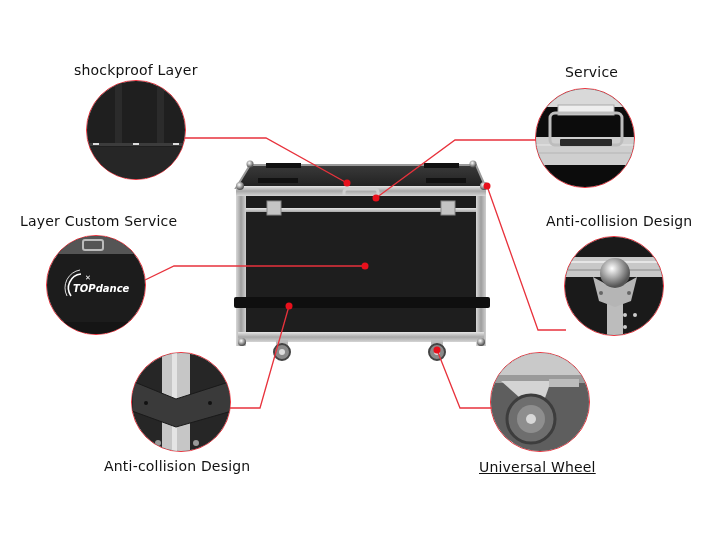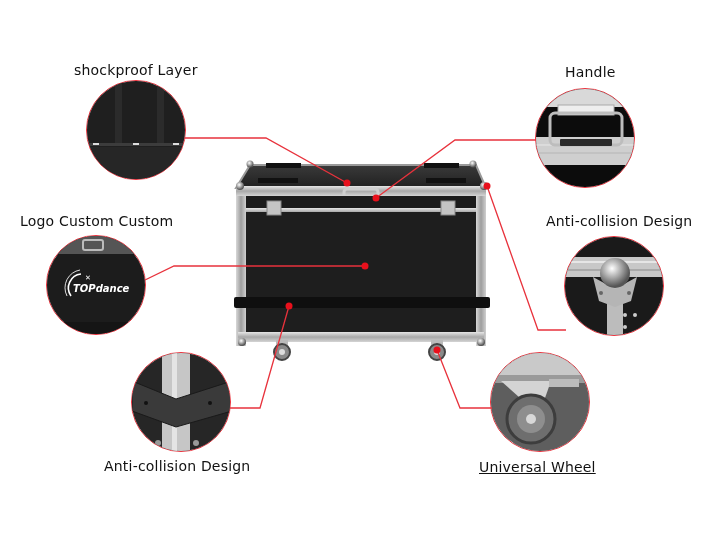--- a/index.html
+++ b/index.html
@@ -5,22 +5,22 @@
   html, body { margin:0; padding:0; background:#ffffff; }
   body { width:720px; height:540px; position:relative; overflow:hidden; font-family:"DejaVu Sans", "Liberation Sans", sans-serif; }
   .label { position:absolute; font-size:14px; color:#111; white-space:nowrap; letter-spacing:0.2px; }
   .overlay { position:absolute; left:0; top:0; width:720px; height:540px; }
   .circle { position:absolute; border-radius:50%; overflow:hidden; border:1.5px solid #e8323c; box-sizing:border-box; }
 </style>
 </head>
 <body>
 
 <div class="label" style="left:74px; top:62px;">shockproof Layer</div>
-<div class="label" style="left:565px; top:64px;">Handle</div>
-<div class="label" style="left:20px; top:213px;">Logo Custom Custom</div>
+<div class="label" style="left:565px; top:64px;">Service</div>
+<div class="label" style="left:20px; top:213px;">Layer Custom Service</div>
 <div class="label" style="left:546px; top:213px;">Anti-collision Design</div>
 <div class="label" style="left:104px; top:458px;">Anti-collision Design</div>
 <div class="label" style="left:479px; top:459px;text-decoration:underline;">Universal Wheel</div>
 
 <svg class="overlay" viewBox="0 0 720 540" xmlns="http://www.w3.org/2000/svg">
   <defs>
     <linearGradient id="alu" x1="0" y1="0" x2="0" y2="1">
       <stop offset="0" stop-color="#e6e6e6"></stop>
       <stop offset="0.5" stop-color="#a8a8a8"></stop>
       <stop offset="1" stop-color="#d4d4d4"></stop>

